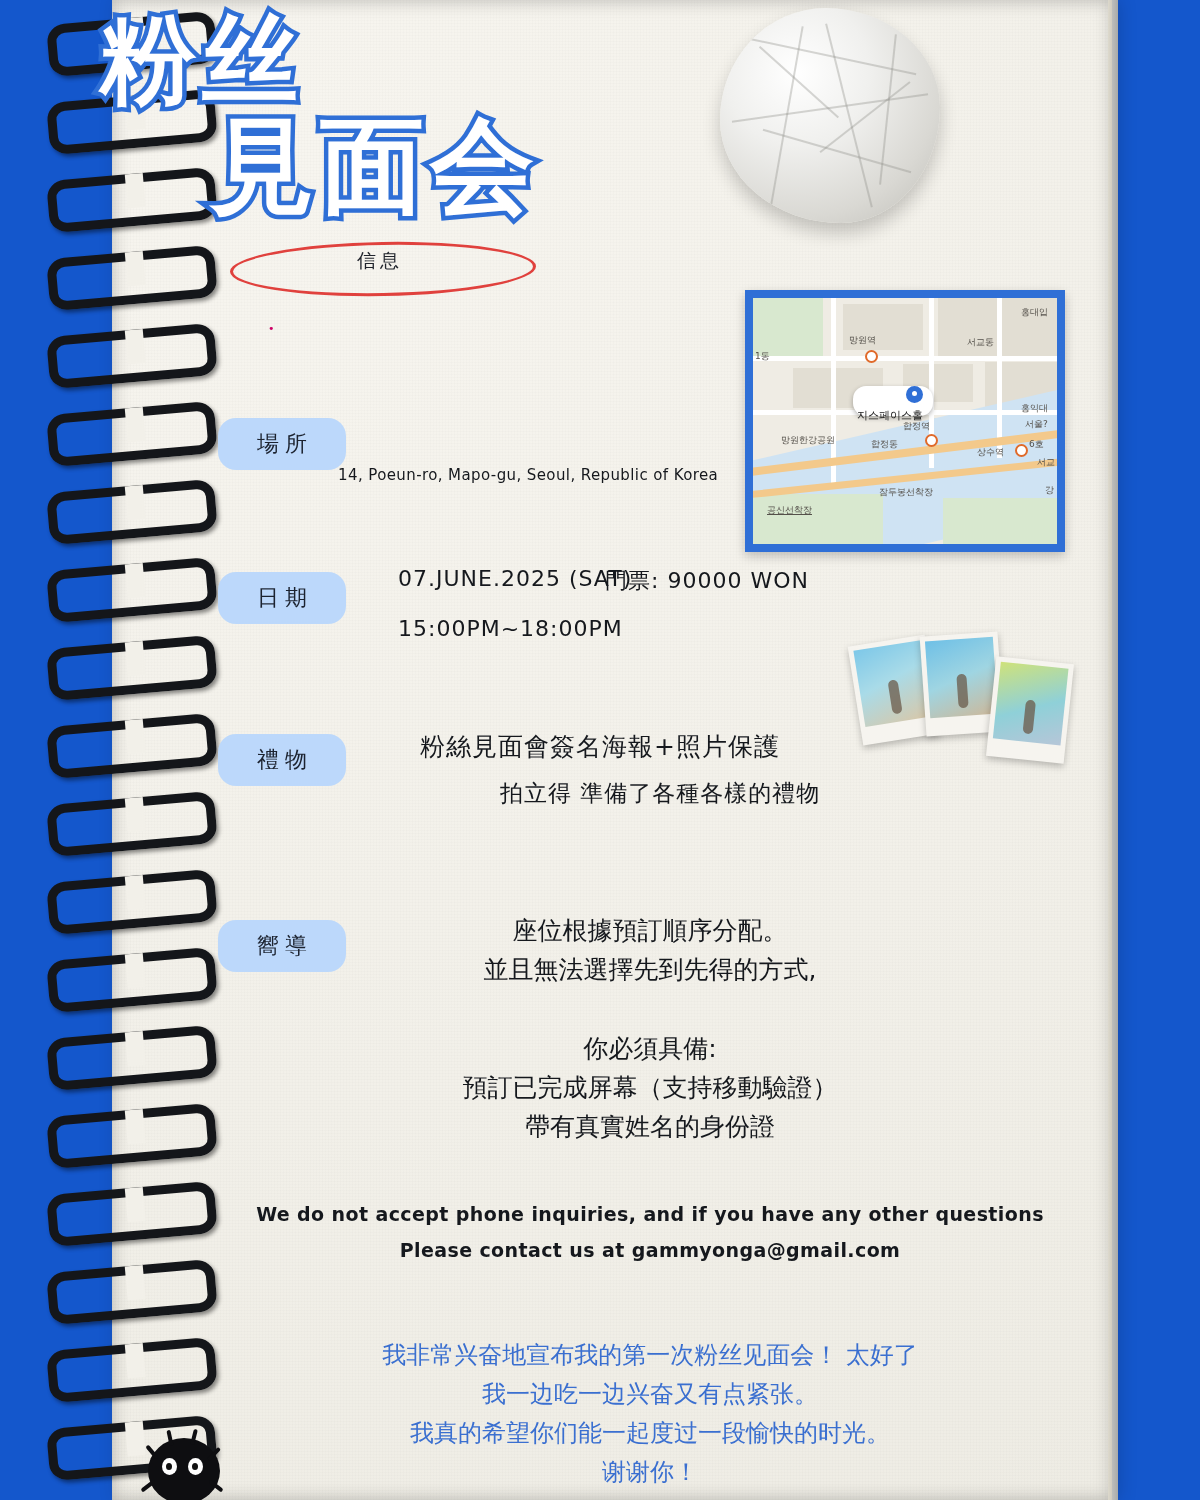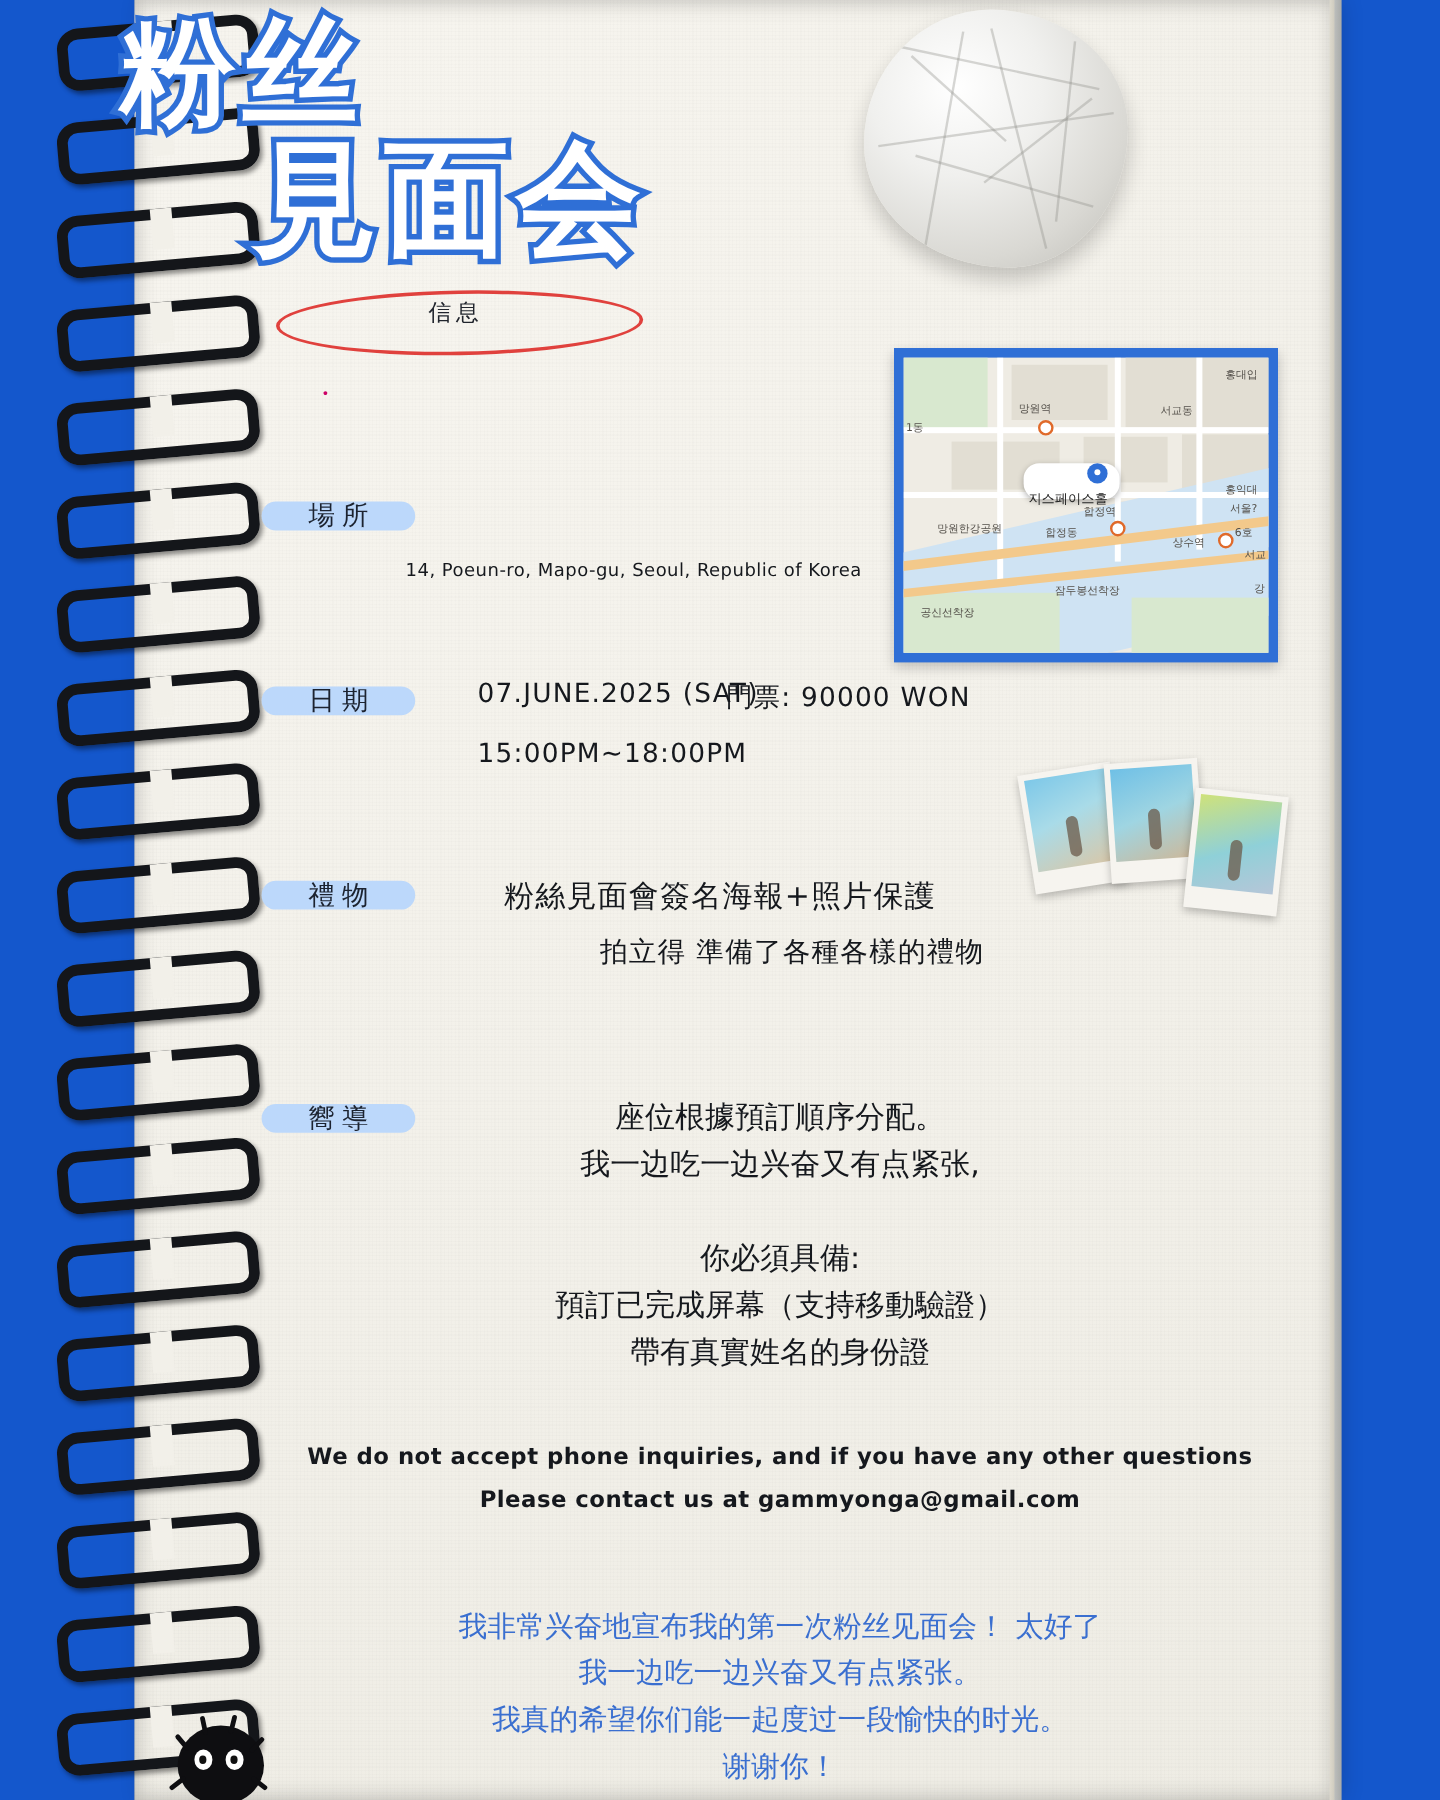--- a/index.html
+++ b/index.html
@@ -137,21 +137,21 @@
     background:#2f6fd6;position:relative;flex:none;
   }
   .pin .dot:after{
     content:"";position:absolute;left:6px;top:5px;width:5px;height:5px;
     border-radius:50%;background:#fff;
   }
   .pin span{font-size:11px;color:#222;}
 
   
   .tag{
-    position:absolute;width:128px;height:24px;border-radius:18px;
+    position:absolute;width:128px;height:52px;border-radius:18px;
     background:#bcd8fb;display:flex;align-items:center;justify-content:center;
     font-size:22px;color:#1c2330;letter-spacing:6px;text-indent:6px;
   }
   .row-text{position:absolute;color:#15181d;}
 
   .place-name{
     left:398px;top:418px;font-size:27px;letter-spacing:3px;font-weight:bold;
   }
   .place-addr{
     left:338px;top:466px;font-size:15px;letter-spacing:.4px;
@@ -297,21 +297,21 @@
       <div class="lbl" style="left:2px;top:52px;">1동</div>
       <div class="lbl" style="left:150px;top:122px;">합정역</div>
       <div class="lbl" style="left:268px;top:104px;">홍익대</div>
       <div class="lbl" style="left:272px;top:120px;">서울?</div>
       <div class="lbl" style="left:276px;top:140px;">6호</div>
       <div class="lbl" style="left:224px;top:148px;">상수역</div>
       <div class="lbl" style="left:284px;top:158px;">서교</div>
       <div class="lbl" style="left:28px;top:136px;">망원한강공원</div>
       <div class="lbl" style="left:118px;top:140px;">합정동</div>
       <div class="lbl" style="left:126px;top:188px;">잠두봉선착장</div>
-      <div class="lbl" style="left:14px;top:206px;">공신선착장</div>
+      <div class="lbl" style="left:14px;top:206px;text-decoration:underline;">공신선착장</div>
       <div class="lbl" style="left:292px;top:186px;">강</div>
       <div class="pin">
         <span class="dot"></span>
         <span>지스페이스홀</span>
       </div>
     </div>
   </div>
 
   <div class="tag" style="left:218px;top:418px;">場所</div>
   <div class="row-text place-addr">14, Poeun-ro, Mapo-gu, Seoul, Republic of Korea</div>
@@ -336,21 +336,21 @@
       </div>
   </div>
 
   <div class="tag" style="left:218px;top:734px;">禮物</div>
   <div class="row-text gift1">粉絲見面會簽名海報+照片保護</div>
   <div class="row-text gift2">拍立得 準備了各種各樣的禮物</div>
 
   <div class="tag" style="left:218px;top:920px;">嚮導</div>
   <div class="row-text guide">
     <div>座位根據預訂順序分配。</div>
-    <div>我一边吃一边兴奋又有点紧张,</div>
+    <div>並且無法選擇先到先得的方式,</div>
   </div>
   <div class="row-text guide2">
     <div>你必須具備:</div>
     <div>預訂已完成屏幕（支持移動驗證）</div>
     <div>帶有真實姓名的身份證</div>
   </div>
 
   <div class="row-text notice">
     <div>We do not accept phone inquiries, and if you have any other questions</div>
     <div>Please contact us at gammyonga@gmail.com</div>

